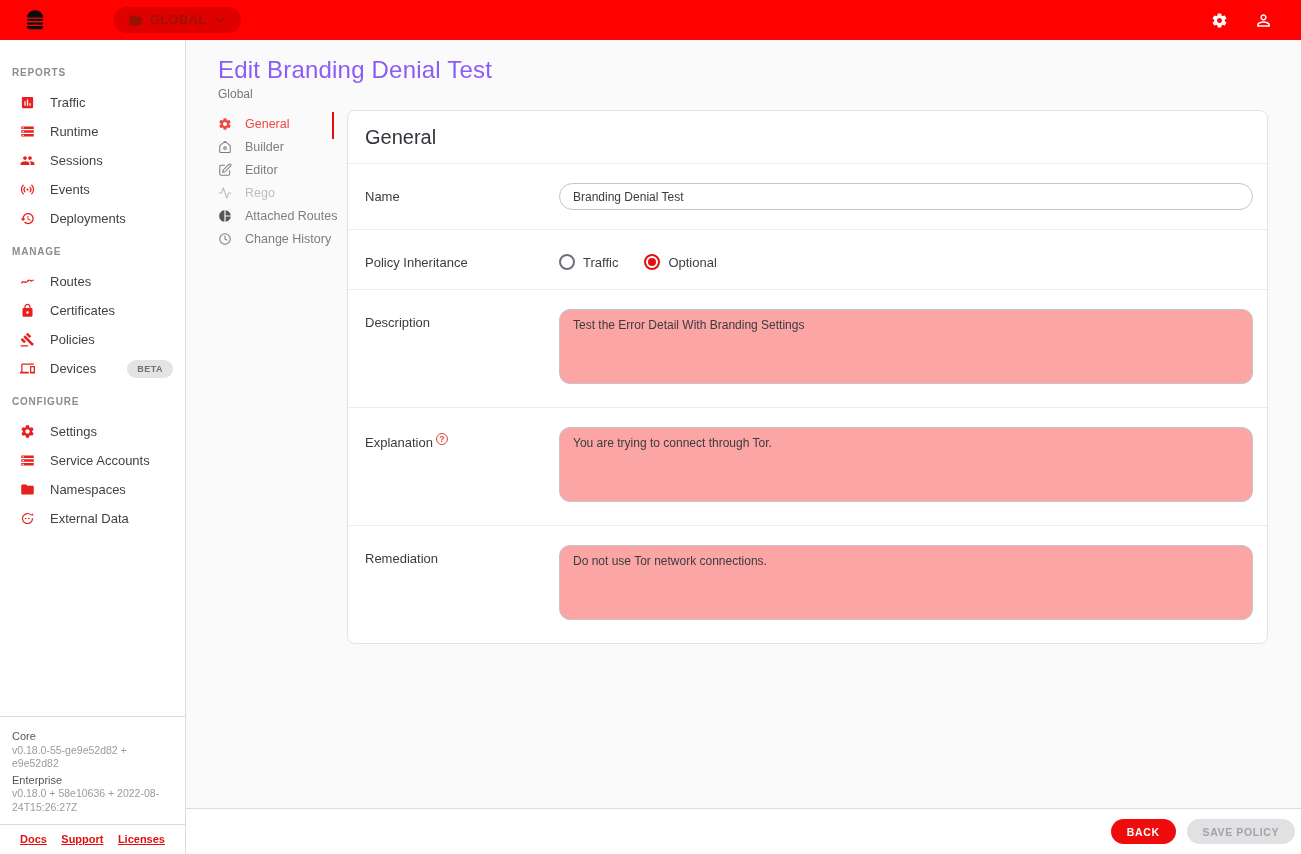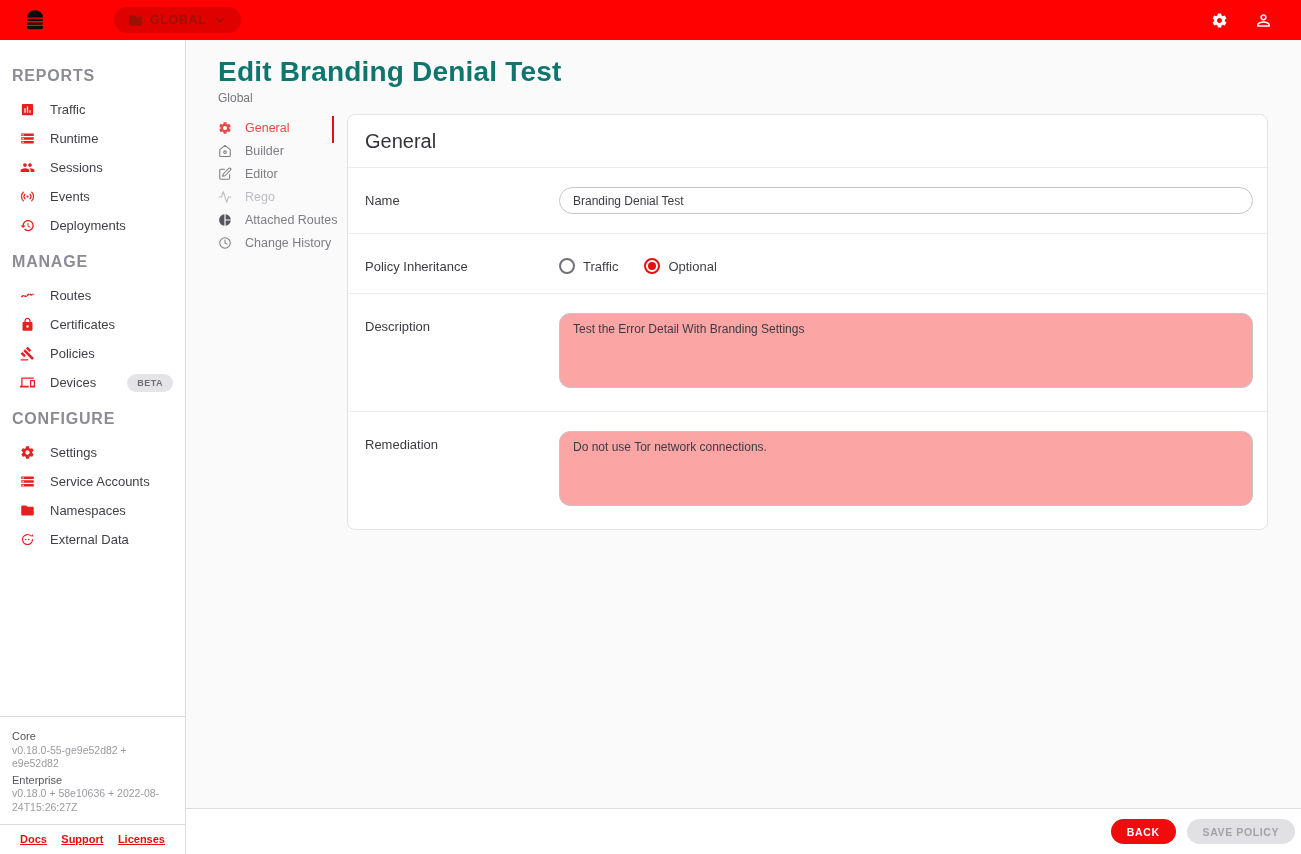--- a/index.html
+++ b/index.html
@@ -30,21 +30,21 @@
   
   .shell { flex:1; display:flex; min-height:0; }
 
   
   .sidebar {
     width:186px; flex:0 0 186px; background:#fff;
     border-right:1px solid #dcdce0; display:flex; flex-direction:column;
   }
   .side-nav { flex:1; padding-top:14px; overflow:hidden; }
   .side-section-label {
-    font-size:16px; font-weight:bold; letter-spacing:0.8px;
+    font-size:10px; font-weight:bold; letter-spacing:0.8px;
     color:#8b8b93; padding:0 12px; margin:13px 0 10px;
   }
   .side-item {
     height:29px; display:flex; align-items:center; gap:15px;
     padding:0 12px 0 20px; font-size:13px; color:#3f3f47; cursor:pointer;
   }
   .side-item svg { flex:0 0 15px; }
   .beta-badge {
     margin-left:auto; background:#e4e4e7; color:#6f6f76;
     font-size:9px; font-weight:bold; letter-spacing:0.5px;
@@ -59,21 +59,21 @@
     border-top:1px solid #dcdce0; display:flex; justify-content:space-between;
     padding:8px 20px 9px; 
   }
   .side-links a {
     color:#e40f0f; font-size:11px; font-weight:bold; text-decoration:underline; cursor:pointer;
   }
 
   
   .main { flex:1; min-width:0; background:#fafafa; display:flex; flex-direction:column; }
   .main-scroll { flex:1; padding:16px 33px 0 32px; overflow:hidden; }
-  .page-title { font-size:28px; font-weight:700; color:#0f766e; letter-spacing:0.2px; }
+  .page-title { font-size:24px; font-weight:400; color:#8b5cf6; letter-spacing:0.2px; }
   .page-subtitle { font-size:12px; color:#76767e; margin-top:3px; }
 
   .content-row { display:flex; margin-top:9px; }
 
   
   .subnav { width:129px; flex:0 0 129px; position:relative; padding-top:2px; }
   .subnav-indicator {
     position:absolute; right:13px; top:2px; width:2.5px; height:27px; background:#e40f0f;
   }
   .subnav-item {
@@ -379,20 +379,28 @@
               </div>
             </div>
 
             <div class="form-row">
               <div class="row-label">Description</div>
               <div class="row-field">
                 <textarea class="text-area" style="">Test the Error Detail With Branding Settings</textarea>
               </div>
             </div>
 
+            <div class="form-row">
+              <div class="row-label">
+                <span>Explanation</span><span class="help-bubble">?</span>
+              </div>
+              <div class="row-field">
+                <textarea class="text-area" style="">You are trying to connect through Tor.</textarea>
+              </div>
+            </div>
 
             <div class="form-row">
               <div class="row-label">Remediation</div>
               <div class="row-field">
                 <textarea class="text-area" style="">Do not use Tor network connections.</textarea>
               </div>
             </div>
           </div>
         </div>
       </div>

